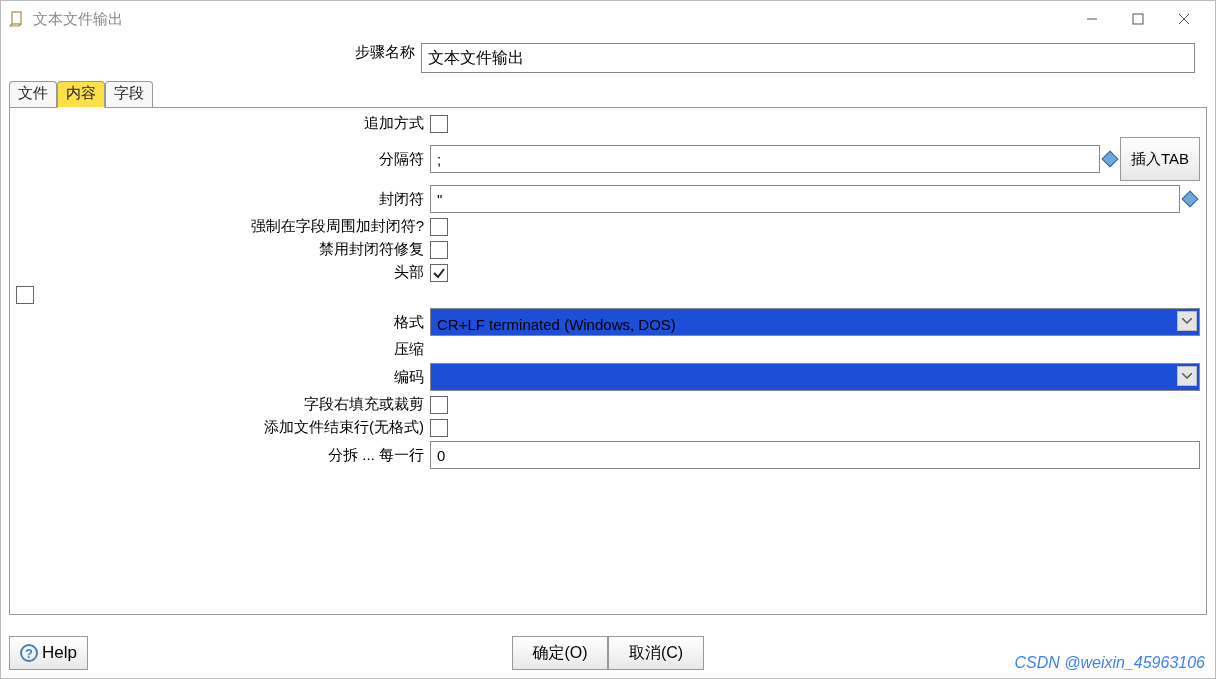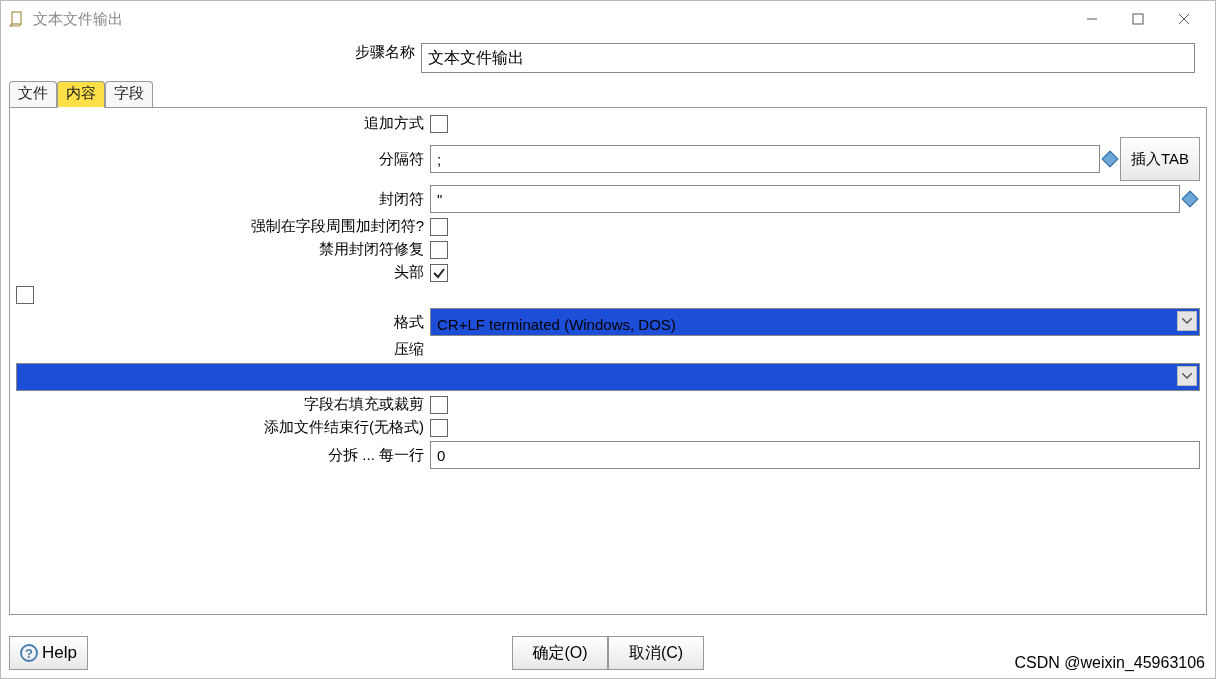--- a/index.html
+++ b/index.html
@@ -24,21 +24,21 @@
 .textin { flex: 1; height: 28px; border: 1px solid #888; padding: 2px 6px; font-size: 15px; font-family: inherit; }
 .diamond { width: 12px; height: 12px; transform: rotate(45deg); background: #6fa8d8; border: 1px solid #2d6aa0; margin: 0 4px; flex-shrink: 0; }
 .btn { height: 44px; padding: 0 10px; border: 1px solid #999; background: linear-gradient(#fff,#e8e8e8); font-size: 15px; font-family: inherit; cursor: pointer; }
 .sel { flex: 1; height: 28px; border: 1px solid #888; display: flex; align-items: flex-end; padding: 2px 6px; position: relative; background: #1d4ed8; }
 .sel .arrow { position: absolute; right: 2px; top: 2px; width: 20px; height: 20px; background: #e5e5e5; border: 1px solid #bbb; display: flex; align-items: center; justify-content: center; }
 .bottombar { position: absolute; bottom: 8px; left: 8px; right: 8px; display: flex; align-items: center; }
 .helpbtn { display: flex; align-items: center; height: 34px; padding: 0 10px; border: 1px solid #999; background: linear-gradient(#fff,#e8e8e8); font-size: 17px; cursor: pointer; }
 .helpbtn .qicon { width: 18px; height: 18px; border-radius: 50%; border: 2px solid #4a7fb0; color: #4a7fb0; display: flex; align-items: center; justify-content: center; font-size: 13px; font-weight: bold; margin-right: 4px; }
 .center-btns { position: absolute; left: 50%; transform: translateX(-50%); display: flex; }
 .center-btns .btn { min-width: 96px; height: 34px; font-size: 16px; }
-.watermark { position: absolute; right: 10px; bottom: 6px; color: #000000; font-size: 16px; font-family: Arial; pointer-events: none; }
+.watermark { position: absolute; right: 10px; bottom: 6px; color: #3b82f6; font-size: 16px; font-style: italic; font-family: Arial; pointer-events: none; }
 </style>
 </head>
 <body>
 
 <div class="titlebar">
   <span class="app-icon">
     <svg viewBox="0 0 16 16" width="16" height="16">
         <rect x="3" y="1" width="9" height="12" fill="none" stroke="#a88a46" stroke-width="1.2"></rect>
         <path d="M3 13 L1 15 L10 15 L12 13" fill="none" stroke="#a88a46" stroke-width="1.2"></path>
       </svg>
@@ -159,20 +159,21 @@
           </span>
       </div>
     </div>
   </div>
 
   <div class="form-row">
     <div class="flabel">压缩</div>
   </div>
 
   <div class="form-row">
+    <div class="flabel">编码</div>
     <div class="fcontrol">
       <div class="sel">
         <span></span>
         <span class="arrow">
             <svg width="10" height="6">
               <path d="M0 0 L5 5 L10 0" fill="none" stroke="#555" stroke-width="1.4"></path>
             </svg>
           </span>
       </div>
     </div>

